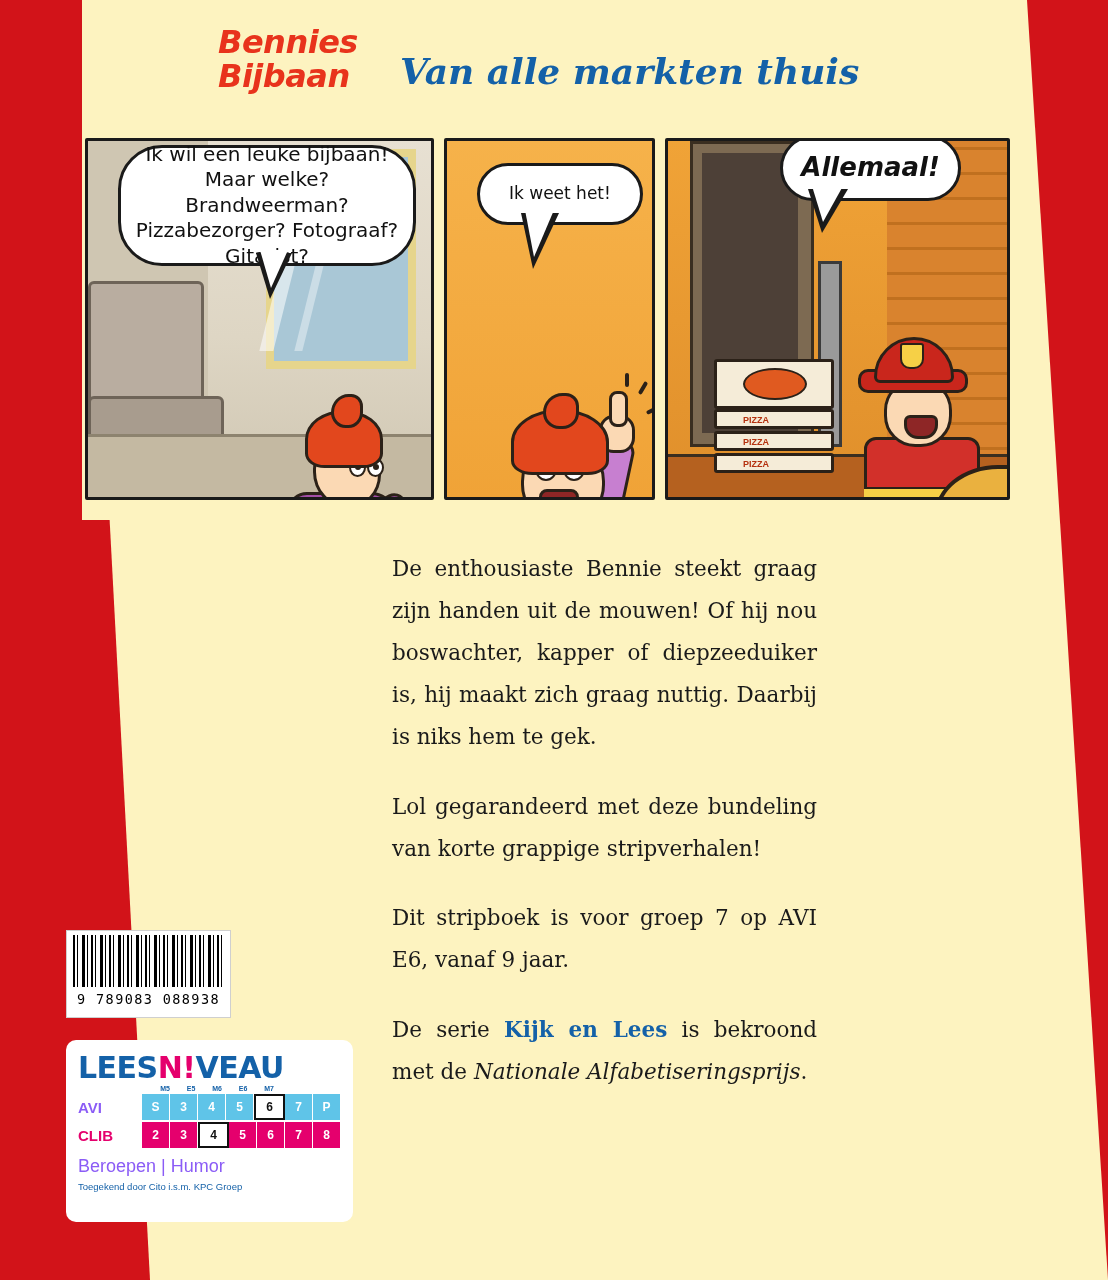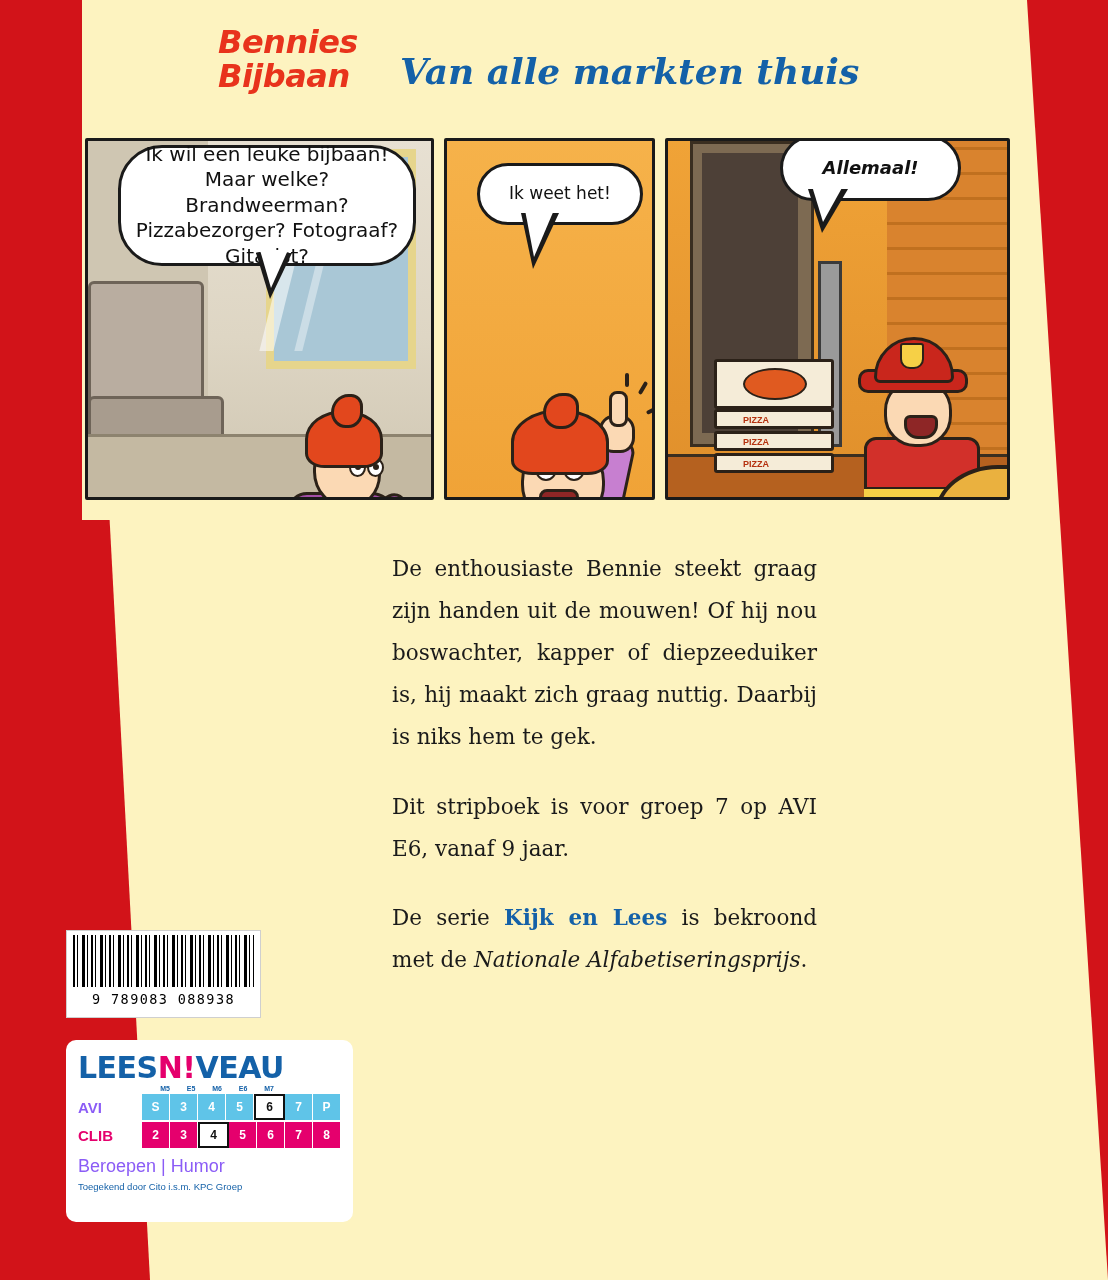--- a/index.html
+++ b/index.html
@@ -112,39 +112,39 @@
   .tail{position:absolute;width:0;height:0;}
 
   .b1{left:30px;top:4px;width:292px;height:115px;font-size:20px;}
   .b1tail{left:168px;top:112px;border-left:14px solid transparent;border-right:22px solid transparent;border-top:46px solid #1a1a1a;}
   .b1tail2{left:172px;top:109px;border-left:11px solid transparent;border-right:17px solid transparent;border-top:38px solid #fff;}
 
   .b2{left:30px;top:22px;width:160px;height:56px;font-size:17px;}
   .b2tail{left:74px;top:72px;border-left:12px solid transparent;border-right:26px solid transparent;border-top:56px solid #1a1a1a;}
   .b2tail2{left:78px;top:69px;border-left:9px solid transparent;border-right:20px solid transparent;border-top:47px solid #fff;}
 
-  .b3{left:112px;top:-6px;width:175px;height:60px;font-size:18px;font-weight:bold;font-style:italic;}
+  .b3{left:112px;top:-6px;width:175px;height:60px;font-size:26px;font-weight:bold;font-style:italic;}
   .b3tail{left:140px;top:48px;border-left:14px solid transparent;border-right:26px solid transparent;border-top:44px solid #1a1a1a;}
   .b3tail2{left:144px;top:45px;border-left:11px solid transparent;border-right:20px solid transparent;border-top:36px solid #fff;}
 
   
   .blurb{
     position:absolute;left:392px;top:548px;width:425px;
     font-family:"DejaVu Serif", serif;
     font-size:21.5px;color:#1a1a1a;line-height:1.95;
     text-align:justify;
   }
   .blurb p{margin:0 0 28px 0;}
   .blurb p:last-child{margin-bottom:0;}
   .blurb b{color:#1461a8;}
   .blurb i{font-style:italic;}
 
   
   .barcode-box{
-    position:absolute;left:66px;top:930px;width:195px;height:88px;
+    position:absolute;left:66px;top:930px;width:165px;height:88px;
     background:#fff;border:1px solid #cfcfcf;padding:4px 6px;box-sizing:border-box;
   }
   .bars{height:52px;width:100%;background:
     repeating-linear-gradient(90deg,#000 0 2px,#fff 2px 4px,#000 4px 5px,#fff 5px 9px,#000 9px 12px,#fff 12px 14px,#000 14px 15px,#fff 15px 18px);
   }
   .isbn{font-family:"DejaVu Sans Mono", monospace;font-size:13.5px;letter-spacing:1.4px;text-align:center;margin-top:4px;color:#000;}
 
   
   .lees{
     position:absolute;left:66px;top:1040px;width:287px;height:182px;
@@ -270,20 +270,21 @@
     <div class="balloon b3">
       <div class="txt">Allemaal!</div>
     </div>
     <div class="tail b3tail"></div>
     <div class="tail b3tail2"></div>
   </div>
 </div>
 
 <div class="blurb">
   <p>De enthousiaste Bennie steekt graag zijn handen uit de mouwen! Of hij nou boswachter, kapper of diepzeeduiker is, hij maakt zich graag nuttig. Daarbij is niks hem te gek.</p>
+  <p>Lol gegarandeerd met deze bundeling van korte grappige stripverhalen!</p>
   <p>Dit stripboek is voor groep 7 op AVI E6, vanaf 9 jaar.</p>
   <p>
     <span>De serie </span><b>Kijk en Lees</b><span> is bekroond met de </span><i>Nationale Alfabetiseringsprijs</i><span>.</span>
   </p>
 </div>
 
 <div class="barcode-box">
   <div class="bars"></div>
   <div class="isbn">9 789083 088938</div>
 </div>

